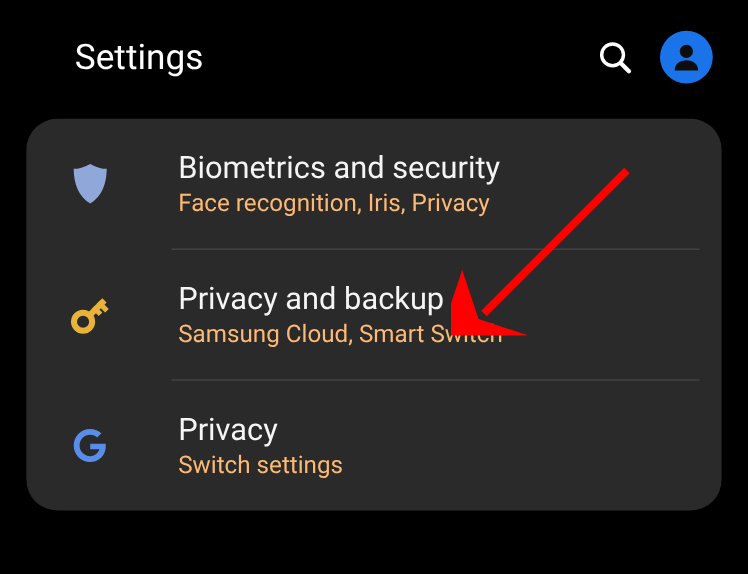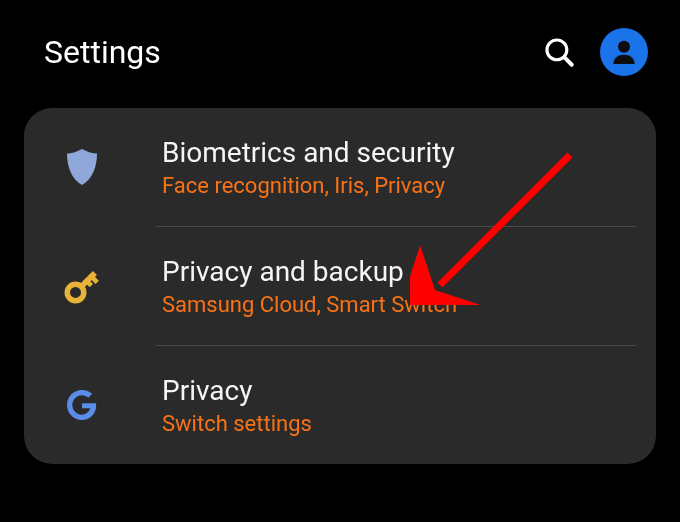--- a/index.html
+++ b/index.html
@@ -12,21 +12,21 @@
       height: 522px;
       background: #000000;
       font-family: -apple-system, BlinkMacSystemFont, "Segoe UI", Roboto, sans-serif;
       overflow: hidden;
       position: relative;
     }
     .header {
       display: flex;
       align-items: center;
       justify-content: space-between;
-      padding: 28px 32px 28px 44px;
+      padding: 28px 32px 28px 68px;
     }
     .page-title {
       color: #ffffff;
       font-size: 32px;
       font-weight: 400;
     }
     .header-actions {
       display: flex;
       align-items: center;
       gap: 24px;
@@ -75,21 +75,21 @@
     .item-text {
       flex: 1;
     }
     .item-title {
       color: #f5f5f5;
       font-size: 28px;
       font-weight: 400;
       margin-bottom: 4px;
     }
     .item-subtitle {
-      color: #f97316;
+      color: #fdba74;
       font-size: 22px;
       font-weight: 400;
     }
     .arrow-annotation {
       position: absolute;
       pointer-events: none;
     }
   </style>
 </head>
 <body>

